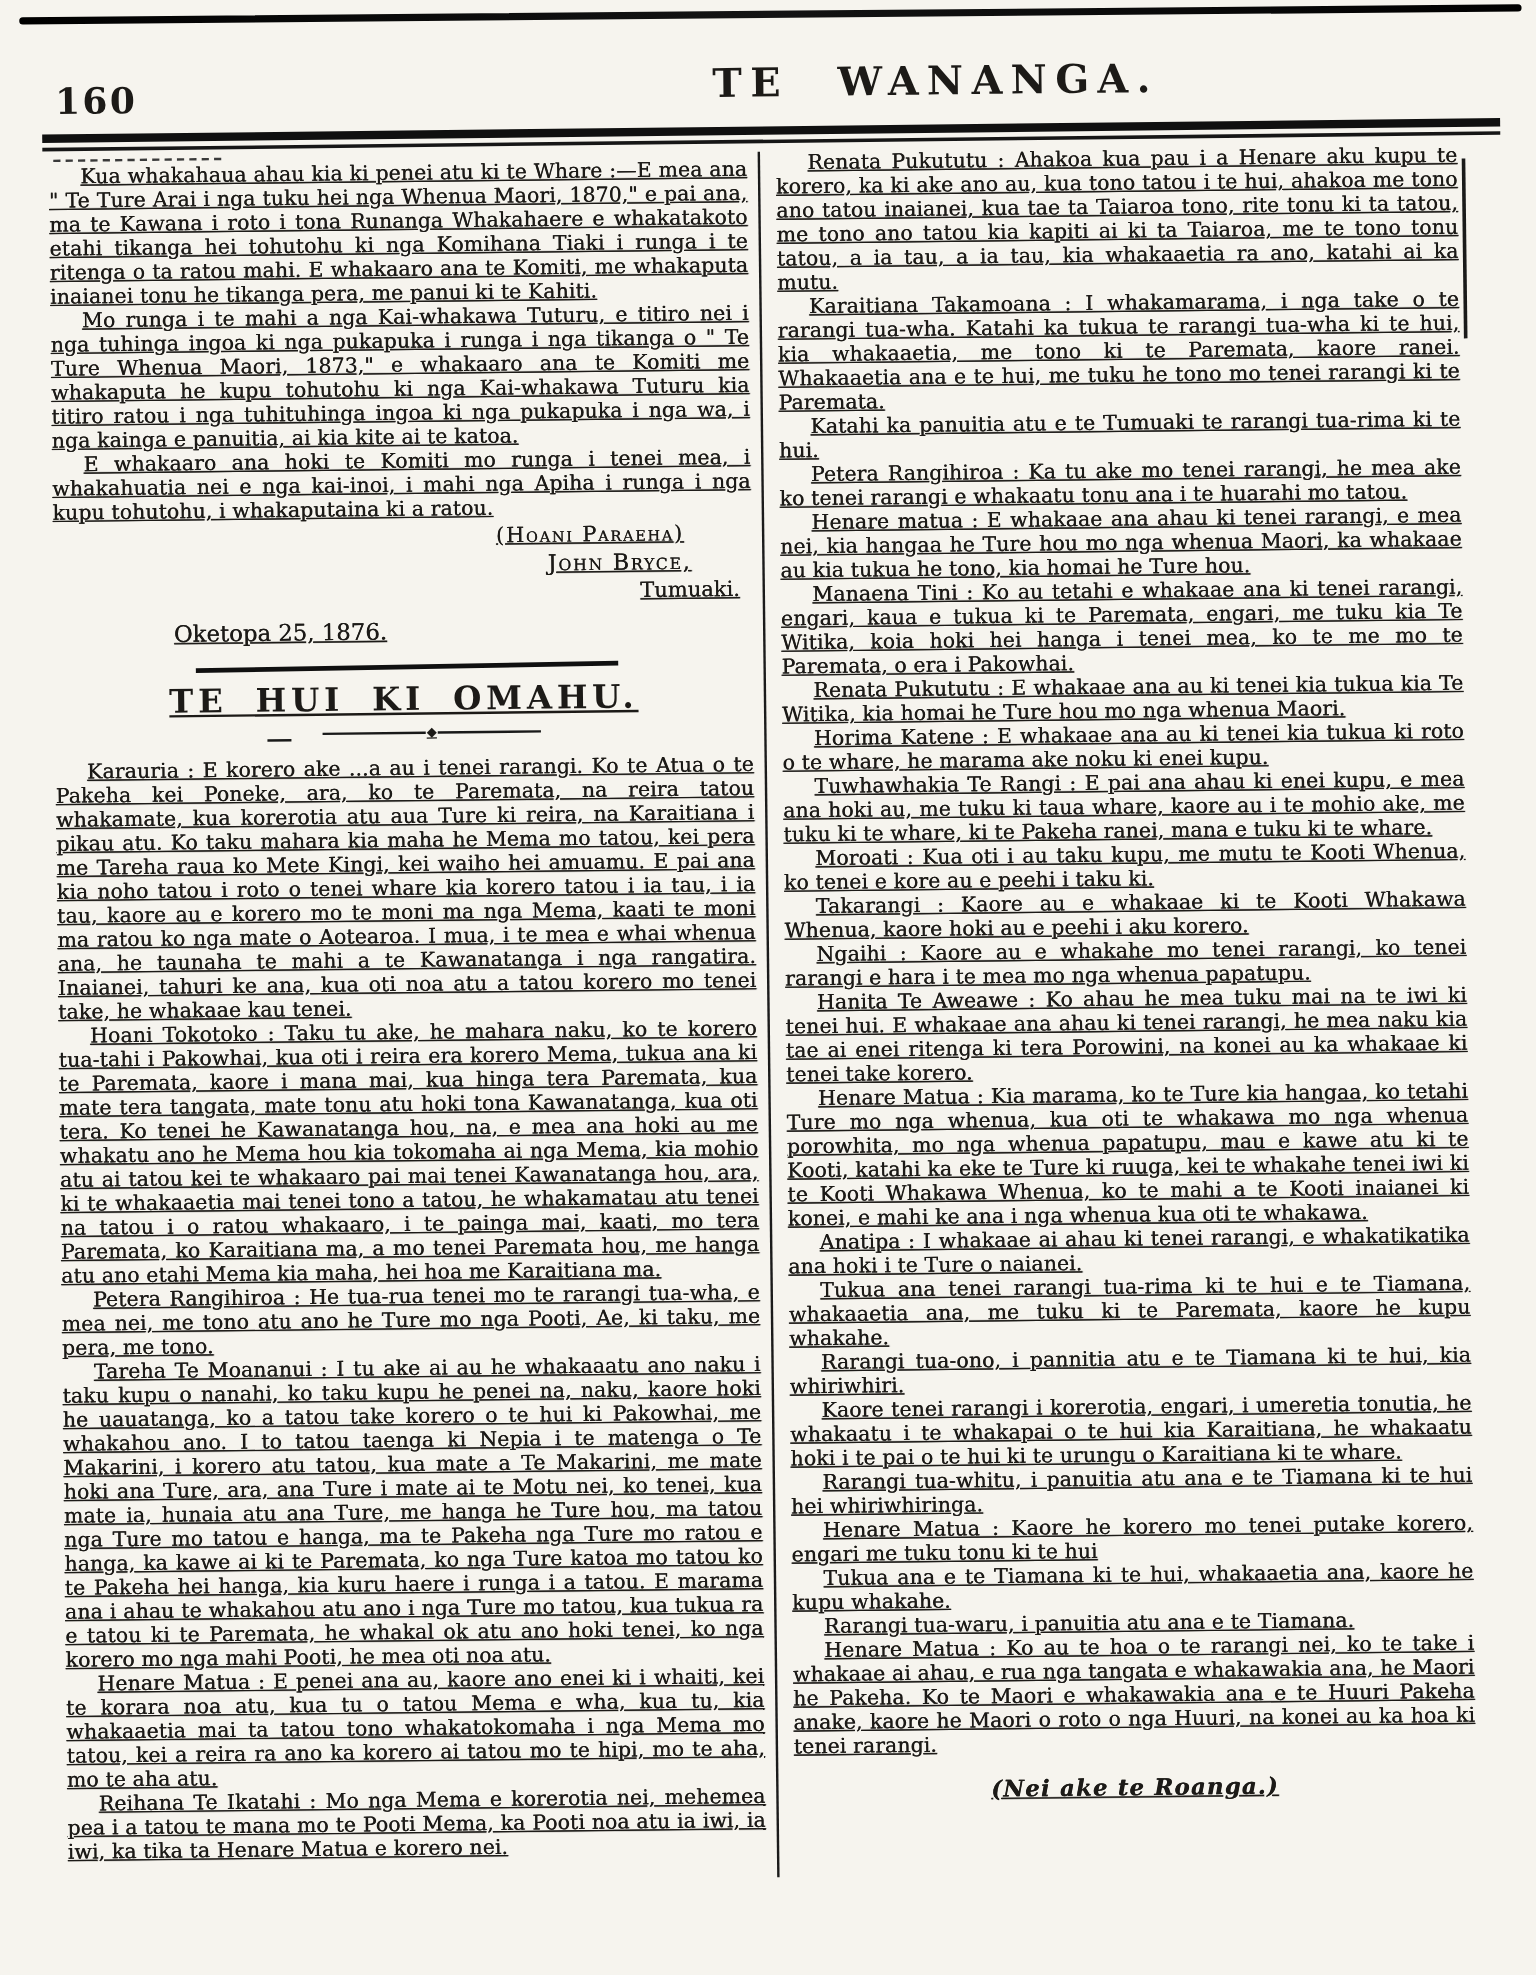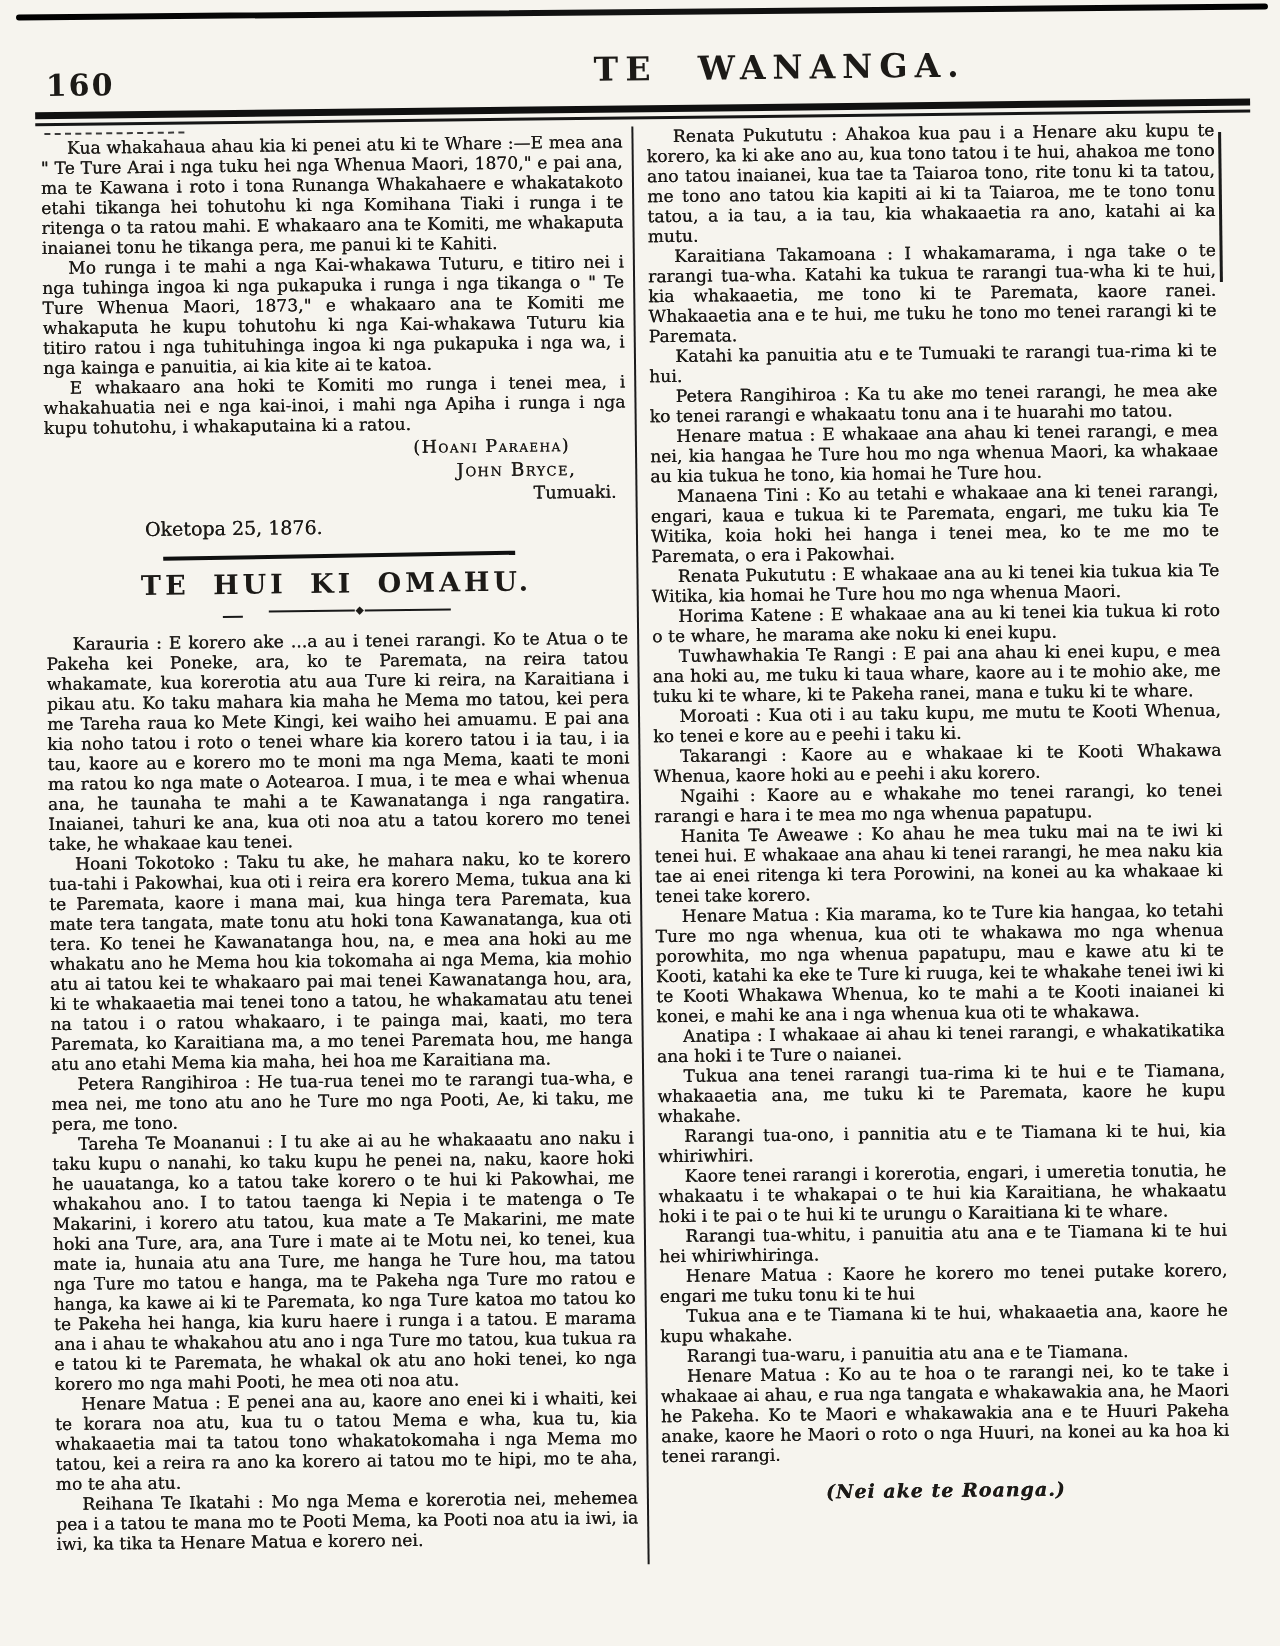--- a/index.html
+++ b/index.html
@@ -16,21 +16,21 @@
     width: 1252px; height: 6px;
     background: linear-gradient(90deg, #000 0%, #141414 50%, #000 100%);
     transform: rotate(-0.5deg);
     border-radius: 3px;
   }
   .edge-right {
     position: absolute; right: 58px; top: 132px;
     width: 3px; height: 150px; background: #1a1a1a;
     transform: rotate(-0.7deg);
   }
-  .sheet { position: absolute; inset: 0; }
+  .sheet { position: absolute; inset: 0; text-decoration: underline; }
   .tilt { transform: rotate(-0.65deg); transform-origin: 50px 100px; }
 
   header.masthead-row { position: relative; height: 112px; }
   .page-number {
     position: absolute; left: 46px; top: 68px;
     font-size: 30px; font-weight: 700; letter-spacing: 2px;
   }
   .masthead {
     position: absolute; left: 280px; top: 56px; width: 1000px;
     margin: 0; text-align: center;

